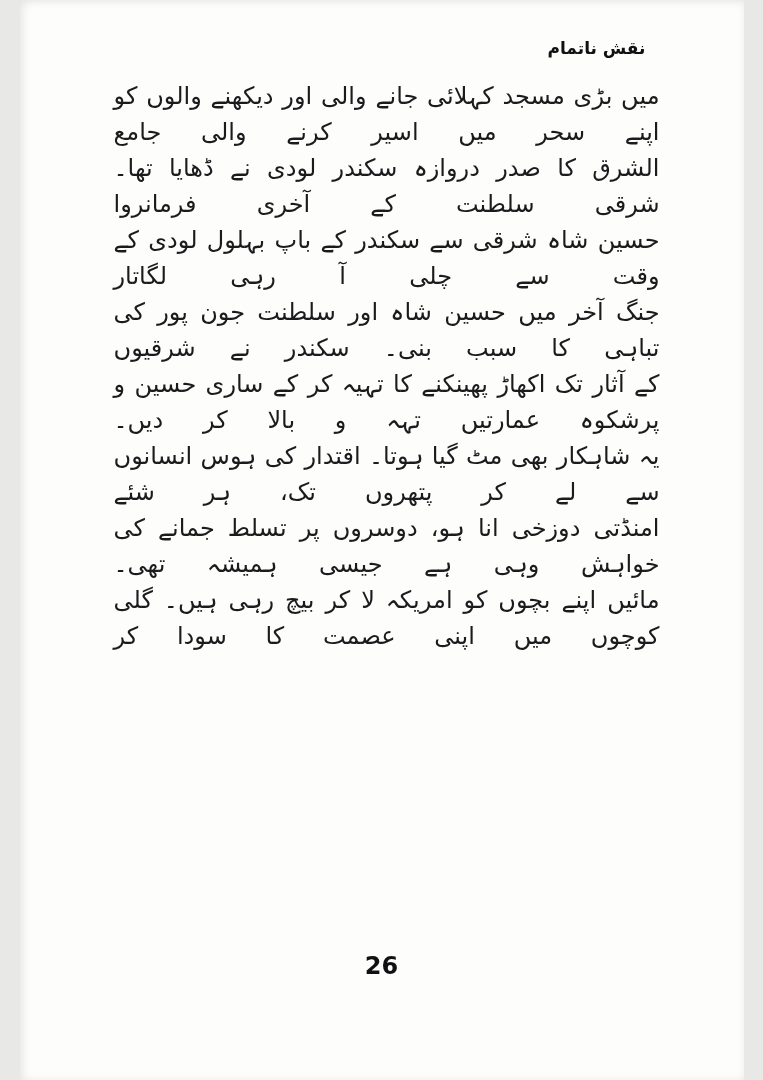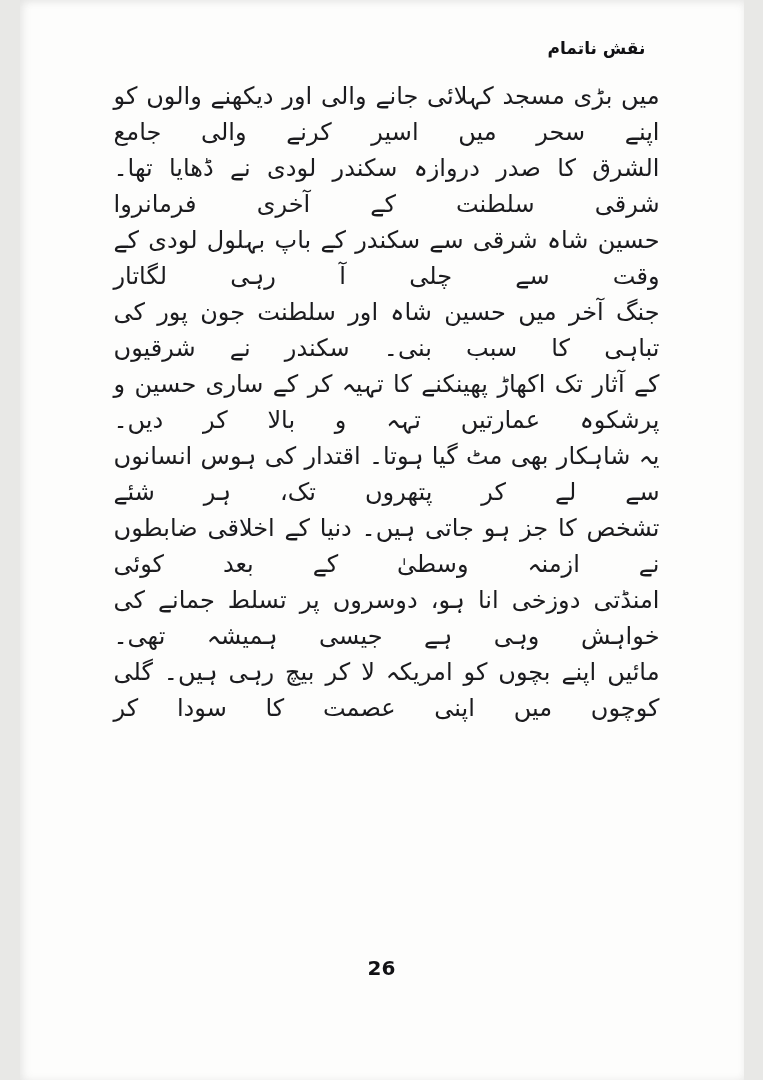--- a/index.html
+++ b/index.html
@@ -43,41 +43,40 @@
     text-align-last: justify;
     white-space: normal;
     color: #1b1b1e;
   }
   .page-number {
     position: absolute;
     bottom: 100px;
     left: 0;
     right: 0;
     text-align: center;
-    font-size: 20px;
+    font-size: 24px;
     font-weight: bold;
     color: #111114;
     direction: ltr;
   }
 </style>
 </head>
 <body>
 
 <div class="page">
 
   <div class="running-head">نقش ناتمام</div>
 
   <div class="body-text">
     <div class="line">میں بڑی مسجد کہلائی جانے والی اور دیکھنے والوں کو اپنے سحر میں اسیر کرنے والی جامع</div>
     <div class="line">الشرق کا صدر دروازہ سکندر لودی نے ڈھایا تھا۔ شرقی سلطنت کے آخری فرمانروا</div>
     <div class="line">حسین شاہ شرقی سے سکندر کے باپ بہلول لودی کے وقت سے چلی آ رہی لگاتار</div>
     <div class="line">جنگ آخر میں حسین شاہ اور سلطنت جون پور کی تباہی کا سبب بنی۔ سکندر نے شرقیوں</div>
     <div class="line">کے آثار تک اکھاڑ پھینکنے کا تہیہ کر کے ساری حسین و پرشکوہ عمارتیں تہہ و بالا کر دیں۔</div>
     <div class="line">یہ شاہکار بھی مٹ گیا ہوتا۔ اقتدار کی ہوس انسانوں سے لے کر پتھروں تک، ہر شئے</div>
-    <div class="line">تشخص کا جز ہو جاتی ہیں۔ دنیا کے اخلاقی ضابطوں نے ازمنہ وسطیٰ کے بعد کوئی</div>
     <div class="line">امنڈتی دوزخی انا ہو، دوسروں پر تسلط جمانے کی خواہش وہی ہے جیسی ہمیشہ تھی۔</div>
     <div class="line">مائیں اپنے بچوں کو امریکہ لا کر بیچ رہی ہیں۔ گلی کوچوں میں اپنی عصمت کا سودا کر</div>
 
   </div>
 
   <div class="page-number">26</div>
 
 </div>
 
 </body></html>

